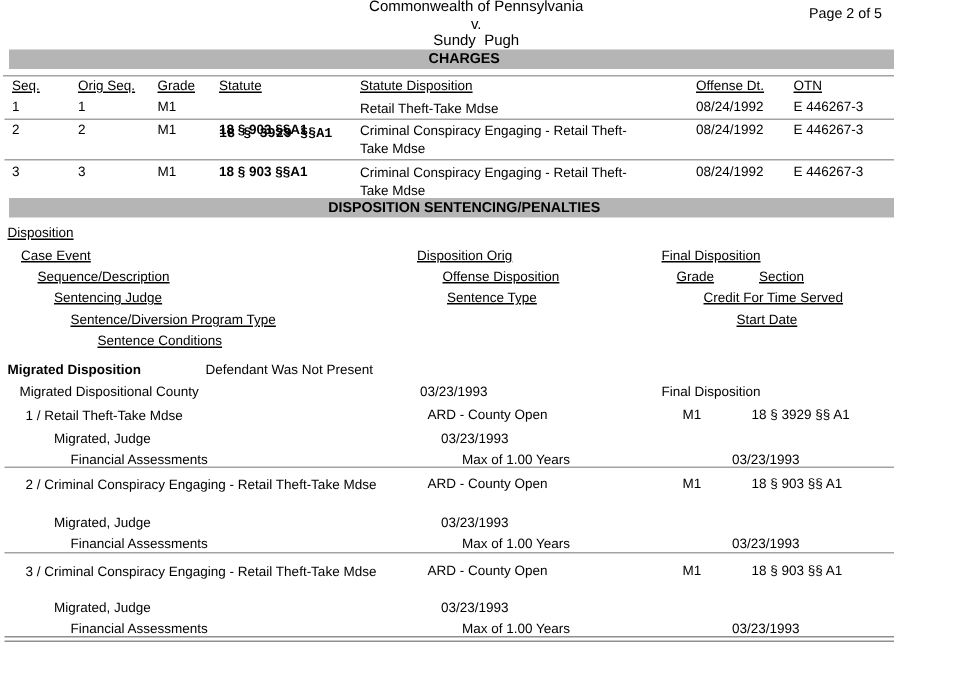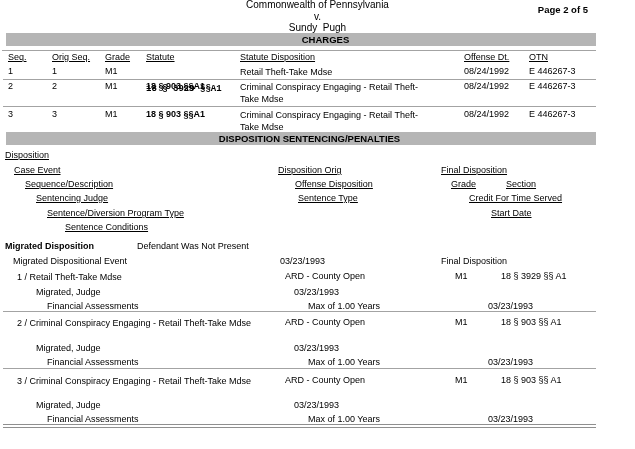--- a/index.html
+++ b/index.html
@@ -20,25 +20,25 @@
   .hr{position:absolute;left:3px;width:629px;height:1px;background:#a3a3a3;}
   .hr2{position:absolute;left:3px;width:629px;height:1px;background:#8f8f8f;}
   .pre{white-space:pre;}
 </style>
 </head>
 <body>
 
 <div class="page">
 
   <div class="t c" style="top:-1px;font-size:10px;">Commonwealth of Pennsylvania</div>
-  <div class="t" style="top:4px;right:8px;font-size:9.5px;font-weight:bold;">Page 2 of 5</div>
+  <div class="t" style="top:4px;right:8px;font-size:9.5px;">Page 2 of 5</div>
   <div class="t c" style="top:11px;font-size:10px;">v.</div>
   <div class="t c pre" style="top:22px;font-size:10px;">Sundy  Pugh</div>
 
-  <div class="bar" style="top:33px;padding-left:16px;">
+  <div class="bar" style="top:33px;">
     <span>CHARGES</span>
   </div>
   <div class="hr" style="top:50px;left:2px;width:631px;"></div>
 
   <div class="t u" style="top:52px;left:8px;">Seq.</div>
   <div class="t u" style="top:52px;left:52px;">Orig Seq.</div>
   <div class="t u" style="top:52px;left:105px;">Grade</div>
   <div class="t u" style="top:52px;left:146px;">Statute</div>
   <div class="t u" style="top:52px;left:240px;">Statute Disposition</div>
   <div class="t u" style="top:52px;left:464px;">Offense Dt.</div>
@@ -91,21 +91,21 @@
   <div class="t u" style="top:193px;left:36px;">Sentencing Judge</div>
   <div class="t u" style="top:193px;left:298px;">Sentence Type</div>
   <div class="t u" style="top:193px;left:469px;">Credit For Time Served</div>
   <div class="t u" style="top:208px;left:47px;">Sentence/Diversion Program Type</div>
   <div class="t u" style="top:208px;left:491px;">Start Date</div>
   <div class="t u" style="top:222px;left:65px;">Sentence Conditions</div>
 
   <div class="t b" style="top:241px;left:5px;">Migrated Disposition</div>
   <div class="t" style="top:241px;left:137px;">Defendant Was Not Present</div>
 
-  <div class="t" style="top:256px;left:13px;">Migrated Dispositional Event</div>
+  <div class="t" style="top:256px;left:13px;">Migrated Dispositional County</div>
   <div class="t" style="top:256px;left:280px;">03/23/1993</div>
   <div class="t" style="top:256px;left:441px;">Final Disposition</div>
 
   <div>
     <div class="t wrap" style="top:271px;left:17px;width:245px;">1 / Retail Theft-Take Mdse</div>
     <div class="t" style="top:271px;left:285px;">ARD - County Open</div>
     <div class="t" style="top:271px;left:455px;">M1</div>
     <div class="t" style="top:271px;left:501px;">18 § 3929 §§ A1</div>
     <div class="t" style="top:287px;left:36px;">Migrated, Judge</div>
     <div class="t" style="top:287px;left:294px;">03/23/1993</div>

